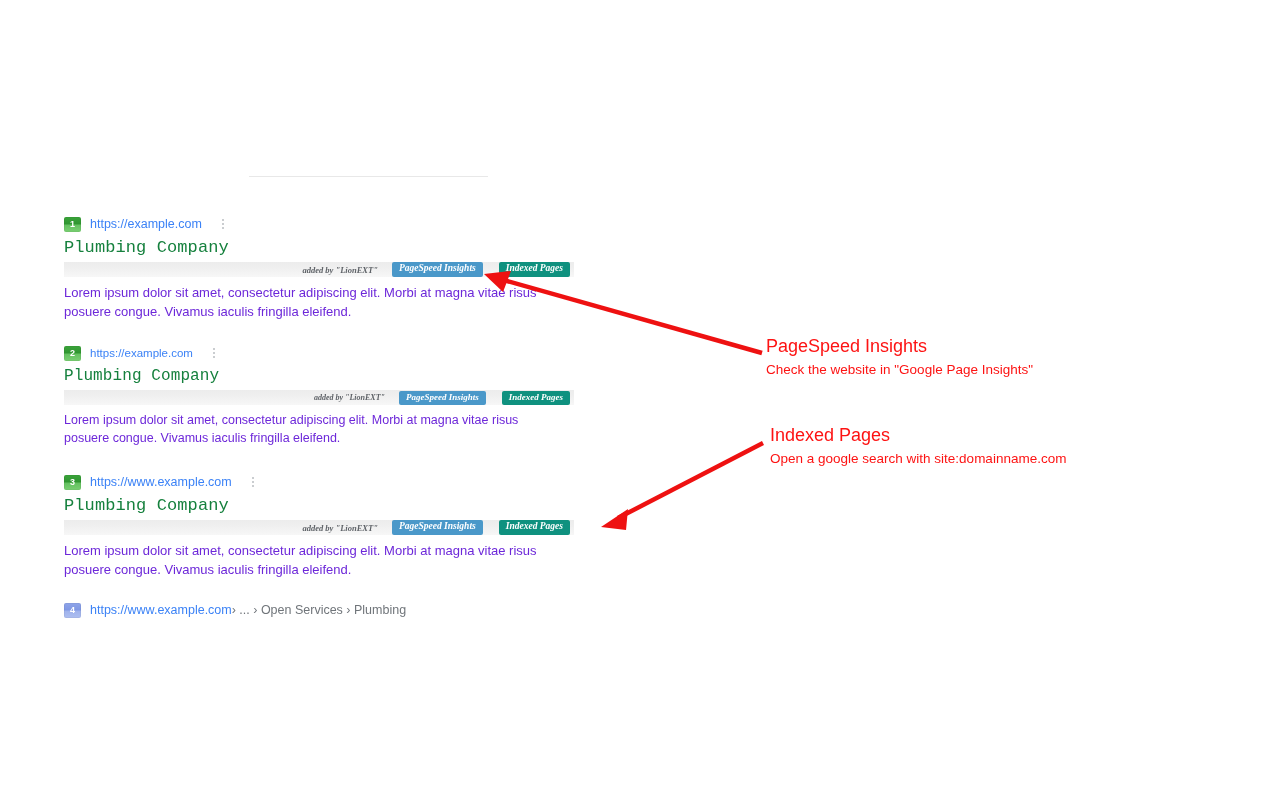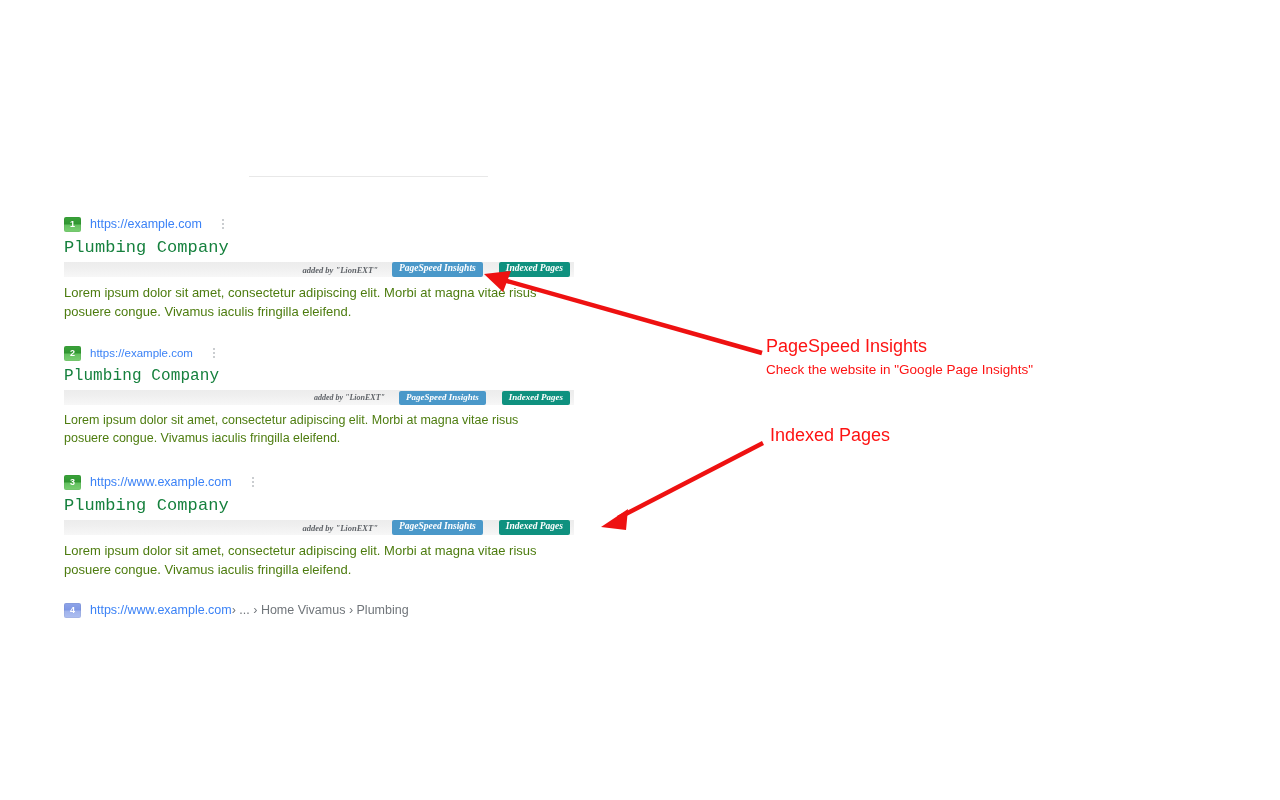--- a/index.html
+++ b/index.html
@@ -126,21 +126,21 @@
     cursor: pointer;
     border: none;
   }
   .ext-btn.pagespeed { background: #4a98c9; margin-right: 16px; }
   .ext-btn.indexed  { background: #0f917f; }
 
   .snippet {
     margin-top: 6px;
     font-size: 13px;
     line-height: 19px;
-    color: #4d7c0f;
+    color: #6d28d9;
     width: 495px;
   }
 
   
   .result.small .url-text { font-size: 11.5px; }
   .result.small .result-title { font-size: 16px; }
   .result.small .ext-credit { font-size: 8px; }
   .result.small .ext-btn { font-size: 9px; }
   .result.small .snippet { font-size: 12.5px; line-height: 18px; width: 495px; }
 
@@ -228,31 +228,32 @@
     <span class="ext-btn pagespeed">PageSpeed Insights</span>
     <span class="ext-btn indexed">Indexed Pages</span>
   </div>
   <div class="snippet">Lorem ipsum dolor sit amet, consectetur adipiscing elit. Morbi at magna vitae risus posuere congue. Vivamus iaculis fringilla eleifend.</div>
 </div>
 
 <div class="result" style="top:602px;">
   <div class="url-line">
     <span class="rank-badge blue">4</span>
     <span class="url-text dark">https://www.example.com</span>
-    <span class="url-text breadcrumb-part" style="margin-left:0;"> › ... › Home Vivamus › Plumbing</span>
+    <span class="url-text breadcrumb-part" style="margin-left:0;"> › ... › Open Services › Plumbing</span>
   </div>
 </div>
 
 <div class="annotation" style="left:766px; top:335px;">
   <div class="ann-title">PageSpeed Insights</div>
   <div class="ann-sub">Check the website in "Google Page Insights"</div>
 </div>
 
 <div class="annotation" style="left:770px; top:424px;">
   <div class="ann-title">Indexed Pages</div>
+  <div class="ann-sub">Open a google search with site:domainname.com</div>
 </div>
 
 <svg class="arrow-layer" viewBox="0 0 1280 800">
   <g>
     <line x1="762" y1="353" x2="500" y2="279" stroke="#ee1111" stroke-width="4.5"></line>
     <polygon points="484,274 511,271 503,292" fill="#ee1111"></polygon>
   </g>
   <g>
     <line x1="763" y1="443" x2="618" y2="518" stroke="#ee1111" stroke-width="4.5"></line>
     <polygon points="601,527 628,509 626,530" fill="#ee1111"></polygon>

